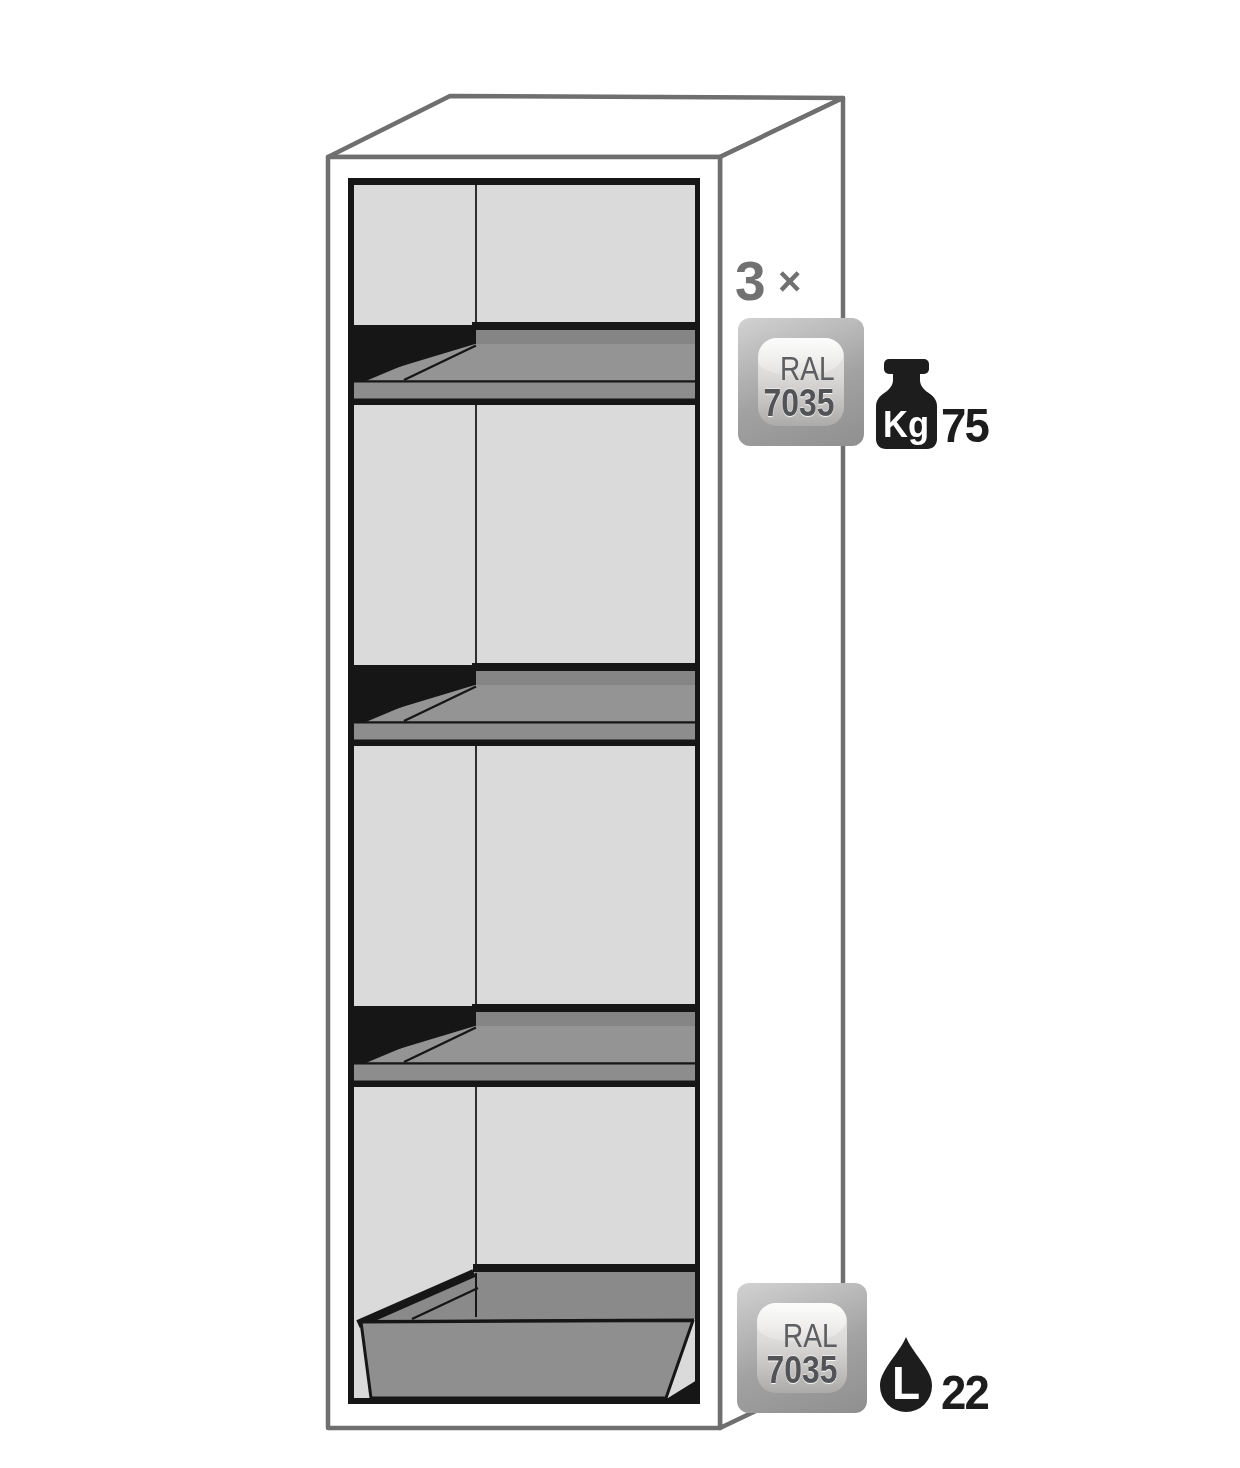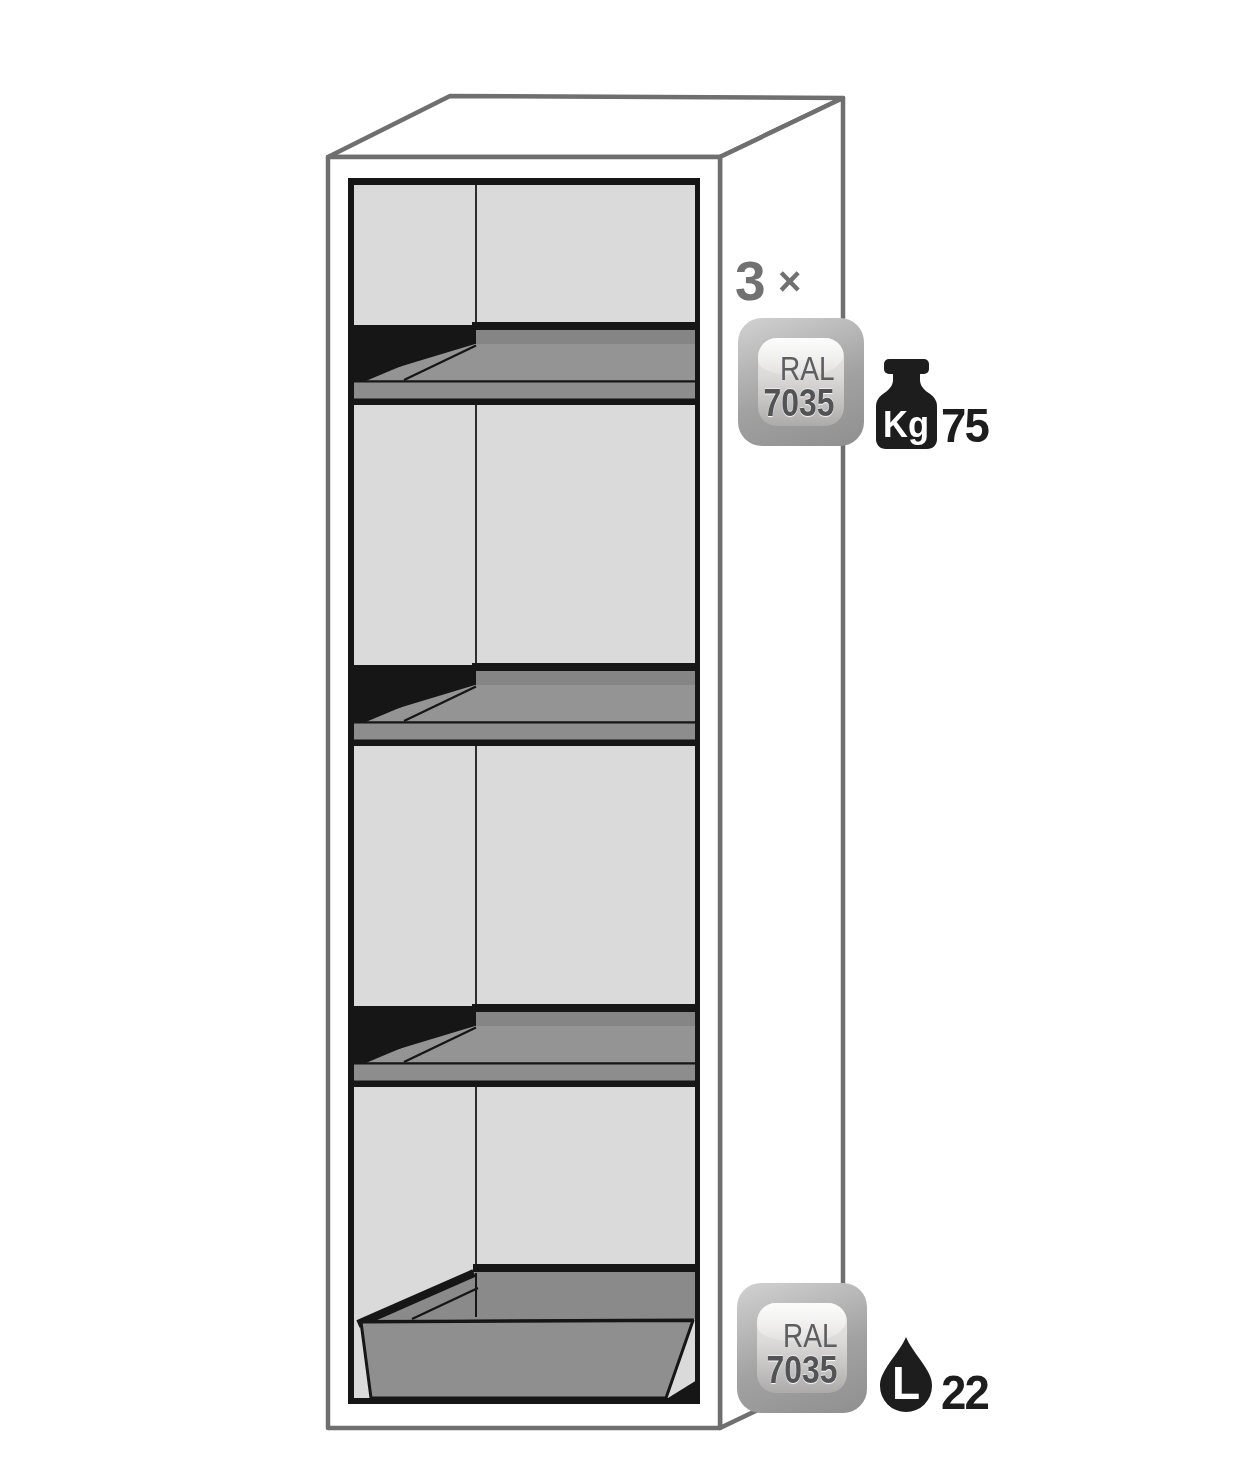--- a/index.html
+++ b/index.html
@@ -9,21 +9,21 @@
   }
   .stage { position:absolute; inset:0; }
   svg.cabinet { position:absolute; left:0; top:0; }
 
   
   .count-label { position:absolute; left:735px; top:254px; color:#717171; font-weight:bold; white-space:nowrap; }
   .count-label .n { font-size:55px; line-height:1; display:inline-block; }
   .count-label .x { font-size:40px; line-height:1; display:inline-block; margin-left:8px; position:relative; top:-5px; }
 
   
-  .badge { position:absolute; border-radius:24px; padding:20px; box-sizing:border-box;
+  .badge { position:absolute; border-radius:12px; padding:20px; box-sizing:border-box;
            background:linear-gradient(160deg,#d2d2d2 0%,#a2a2a2 55%,#8f8f8f 100%); }
   .badge-top    { left:738px; top:318px;  width:126px; height:128px; }
   .badge-bottom { left:737px; top:1283px; width:130px; height:130px; }
   .badge-inner { width:100%; height:100%; border-radius:19px; position:relative; overflow:hidden;
                  background:linear-gradient(180deg,#eae9e7 0%,#dcdbd9 42%,#c6c5c3 70%,#acabaa 100%); }
   .gloss { position:absolute; left:0; top:0; width:100%; height:42%;
            background:linear-gradient(180deg,rgba(255,255,255,.85),rgba(255,255,255,.18));
            border-radius:19px 19px 52% 48% / 19px 19px 30px 20px; }
   .badge-text { position:absolute; right:9px; bottom:3px; text-align:right; }
   .badge-ral { font-size:33px; color:#5d5e61; line-height:.92; transform:scaleX(.85); transform-origin:right center; }

